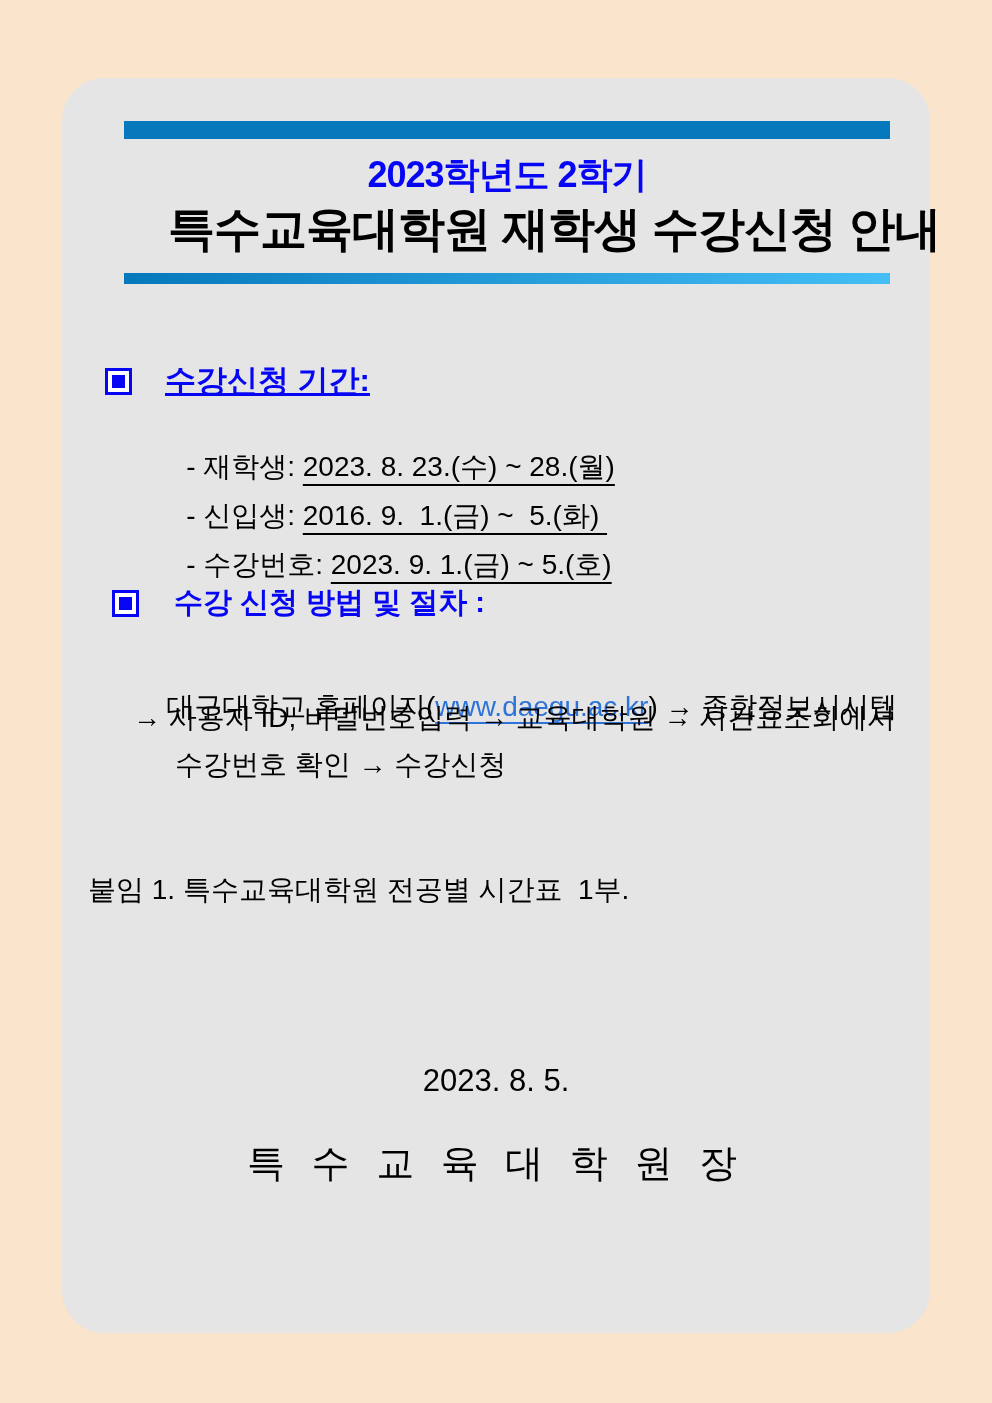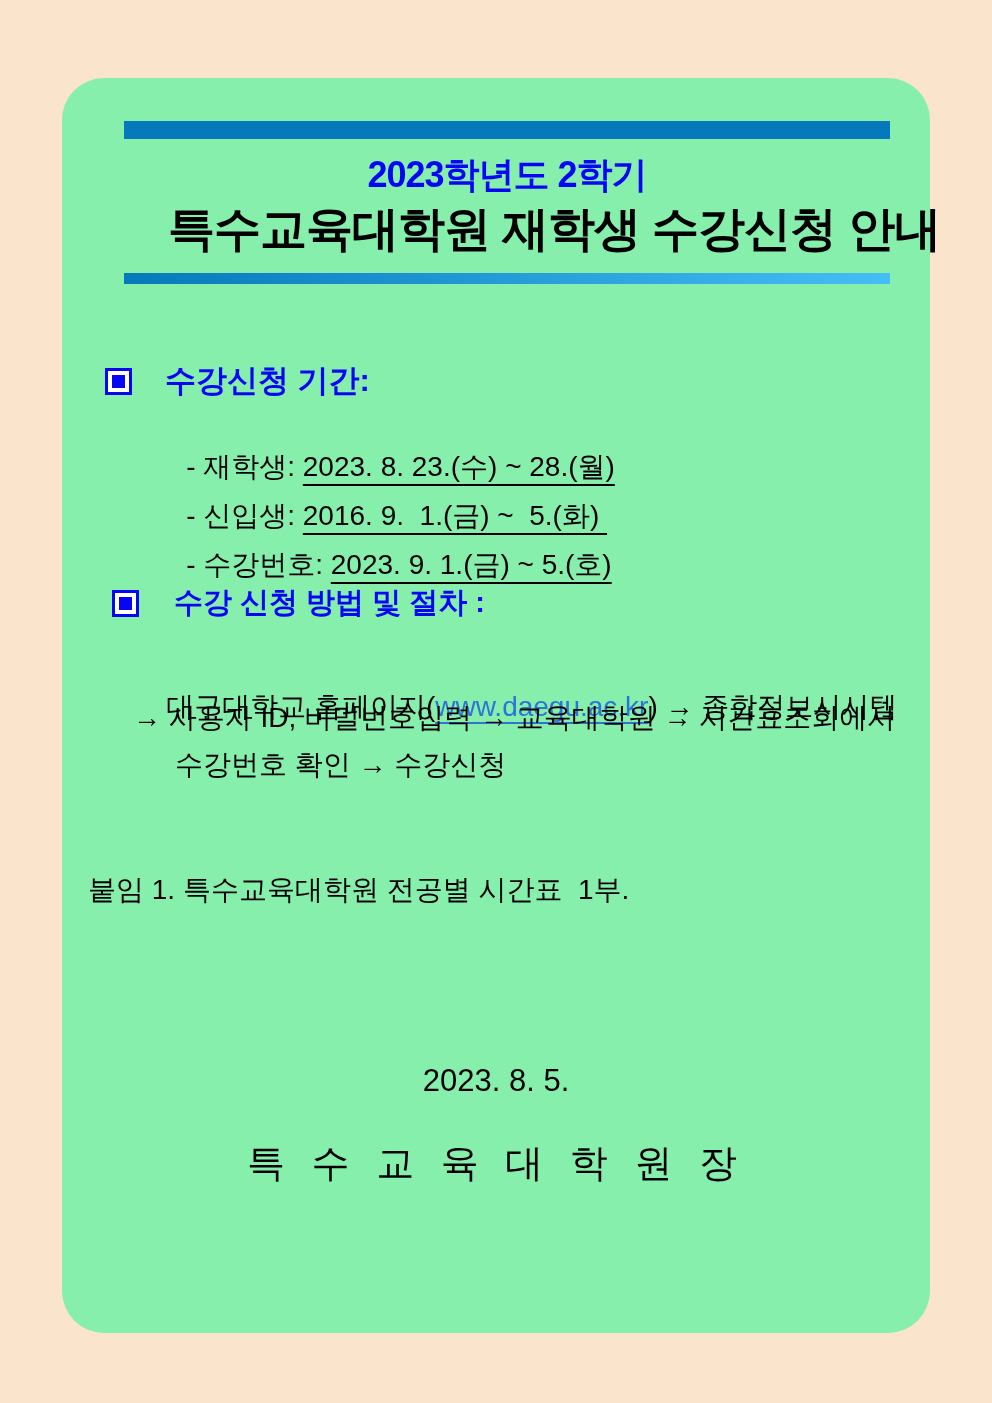--- a/index.html
+++ b/index.html
@@ -7,21 +7,21 @@
     width:992px; height:1403px;
     background:#FBE4CC;
     font-family:"Liberation Sans", sans-serif;
     color:#000;
     position:relative;
   }
   .card {
     position:absolute;
     left:62px; top:78px;
     width:868px; height:1255px;
-    background:#86efac;
+    background:#e5e5e5;
     border-radius:42px;
   }
   .top-bar {
     position:absolute;
     left:62px; top:43px;
     width:766px; height:18px;
     background:#0678BC;
   }
   .subtitle {
     position:absolute;
@@ -53,21 +53,21 @@
     width:766px; height:11px;
     background:linear-gradient(to right, #0678BC, #45BEF5);
   }
   .section-heading {
     position:absolute;
     display:flex;
     align-items:center;
     color:#0606F5;
     font-weight:bold;
   }
-  .section-heading.period { left:43px; top:282px; font-size:31px; }
+  .section-heading.period { left:43px; top:282px; font-size:31px;text-decoration:underline; }
   .section-heading.method { left:50px; top:505px; font-size:29px; }
   .bullet {
     flex:0 0 auto;
     width:27px; height:27px;
     border:3px solid #0606F5;
     display:flex; align-items:center; justify-content:center;
     background:#fff;
   }
   .bullet::before {
     content:"";

